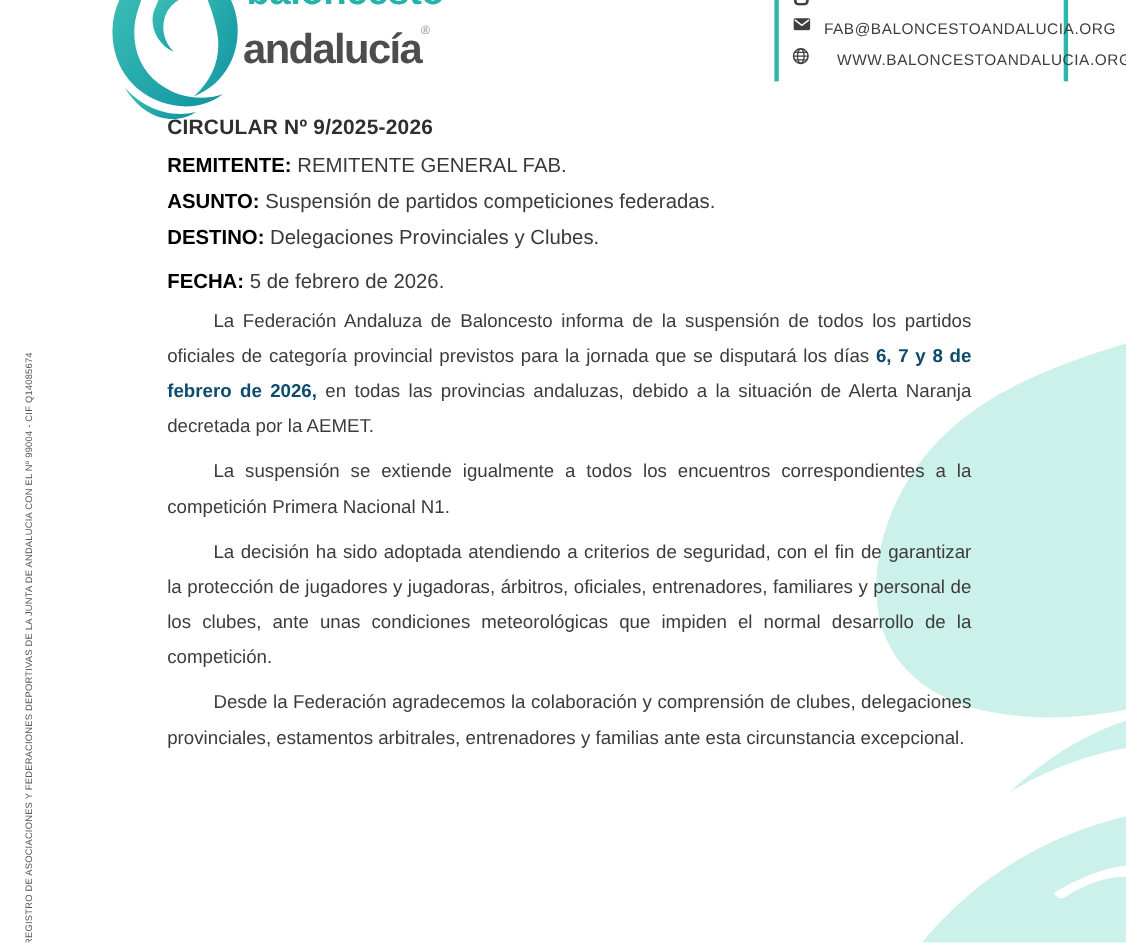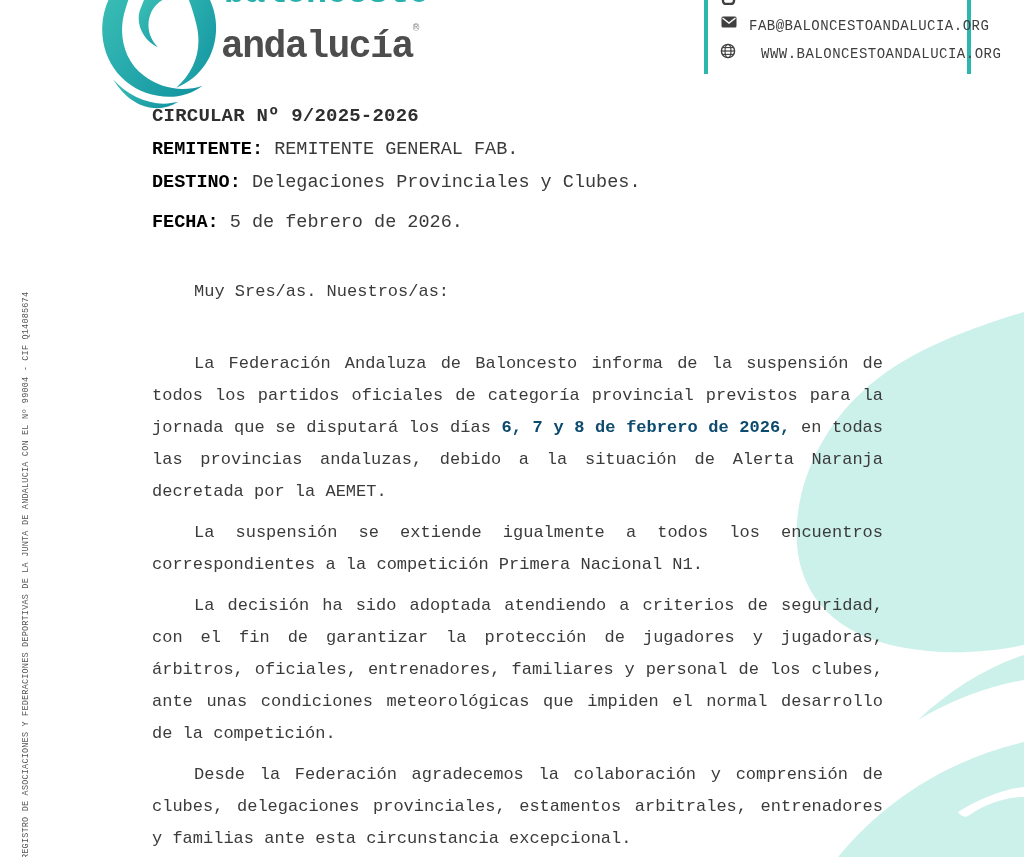--- a/index.html
+++ b/index.html
@@ -1,17 +1,17 @@
 <!DOCTYPE html>
 <html><head>
 <meta charset="utf-8">
 <style>
   html,body{margin:0;padding:0;background:#ffffff;}
   .page{position:relative;width:1024px;height:857px;background:#ffffff;overflow:hidden;
-        font-family:Liberation Mono, monospace;color:#3b3b3b;}
+        font-family:Liberation Sans, sans-serif;color:#3b3b3b;}
   
   .watermark{position:absolute;left:0;top:0;width:1024px;height:857px;z-index:0;}
   
   .logo-icon{position:absolute;left:95px;top:-40px;width:132px;height:152px;z-index:2;}
   .logo-word-top{position:absolute;left:224px;top:-27px;font-size:35px;font-weight:bold;
         color:#27b1ab;letter-spacing:-0.5px;z-index:2;}
   .logo-word-bottom{position:absolute;left:221px;top:22px;font-size:38px;font-weight:bold;
         color:#4d4d4d;letter-spacing:-1.5px;z-index:2;}
   .logo-word-bottom sup{font-size:11px;font-weight:normal;color:#8a8a8a;vertical-align:26px;letter-spacing:0;}
   
@@ -87,30 +87,33 @@
 
   <div class="registry">REGISTRO DE ASOCIACIONES Y FEDERACIONES DEPORTIVAS DE LA JUNTA DE ANDALUCIA CON EL Nº 99004 - CIF Q14085674</div>
 
   <div class="doc-header">
     <div class="h-title">CIRCULAR Nº 9/2025-2026</div>
     <div class="h-row">
       <span class="h-label">REMITENTE:</span>
       <span>REMITENTE GENERAL FAB.</span>
     </div>
     <div class="h-row">
+      <span class="h-label">ASUNTO:</span>
+      <span>Suspensión de partidos competiciones federadas.</span>
+    </div>
+    <div class="h-row">
       <span class="h-label">DESTINO:</span>
       <span>Delegaciones Provinciales y Clubes.</span>
     </div>
     <div class="h-row h-fecha">
       <span class="h-label">FECHA:</span>
       <span>5 de febrero de 2026.</span>
     </div>
   </div>
 
   <div class="doc-body">
-    <p class="salutation">Muy Sres/as. Nuestros/as:</p>
     <p><span>La Federación Andaluza de Baloncesto informa de la suspensión de todos los partidos oficiales de categoría provincial previstos para la jornada que se disputará los días </span><span class="b">6, 7 y 8 de febrero de 2026,</span><span> en todas las provincias andaluzas, debido a la situación de Alerta Naranja decretada por la AEMET.</span></p>
     <p>La suspensión se extiende igualmente a todos los encuentros correspondientes a la competición Primera Nacional N1.</p>
     <p>La decisión ha sido adoptada atendiendo a criterios de seguridad, con el fin de garantizar la protección de jugadores y jugadoras, árbitros, oficiales, entrenadores, familiares y personal de los clubes, ante unas condiciones meteorológicas que impiden el normal desarrollo de la competición.</p>
     <p>Desde la Federación agradecemos la colaboración y comprensión de clubes, delegaciones provinciales, estamentos arbitrales, entrenadores y familias ante esta circunstancia excepcional.</p>
   </div>
 
 </div>
 
 </body></html>

